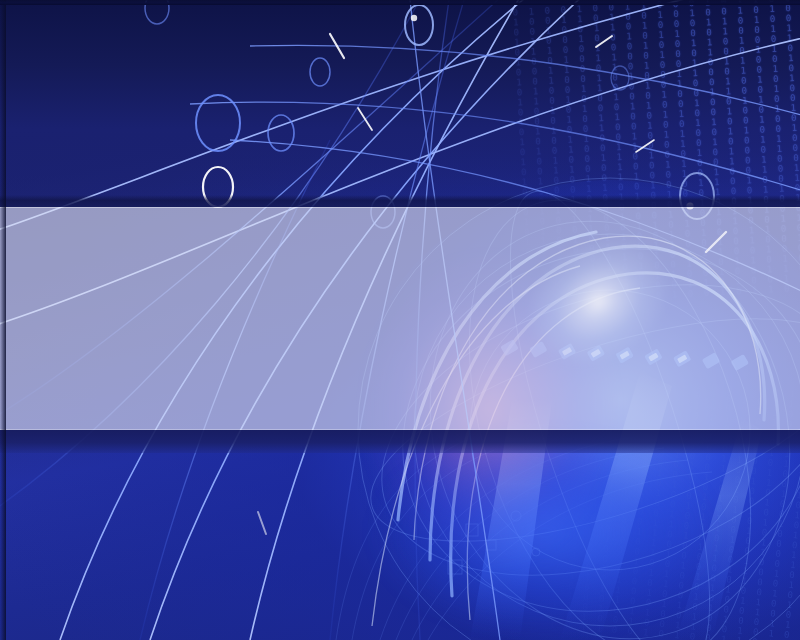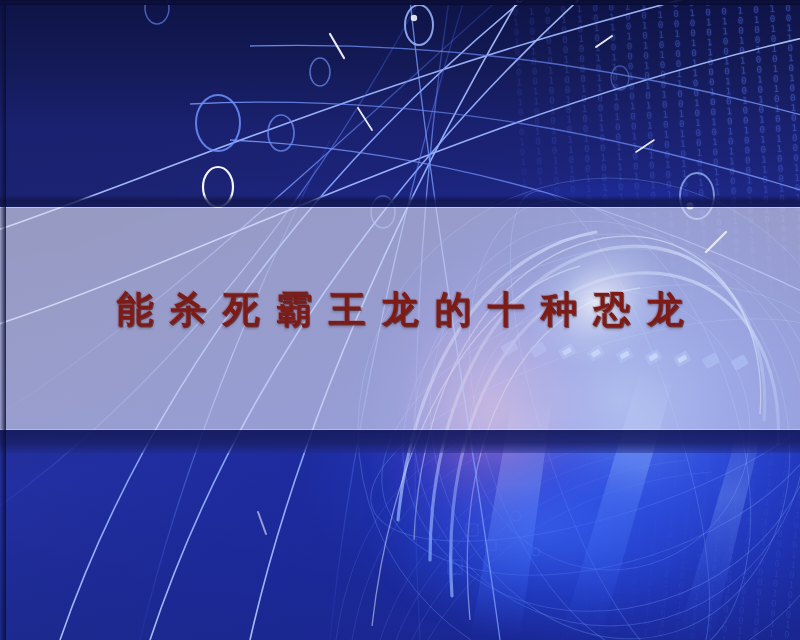--- a/index.html
+++ b/index.html
@@ -364,21 +364,18 @@
       <circle cx="690" cy="206" r="3.6"></circle>
     </g>
   </svg>
 
   <div class="layer" id="white-flare"></div>
 
   <div class="layer" id="band-edge-top"></div>
   <div class="layer" id="band-light"></div>
   <div class="layer" id="band-edge-bottom"></div>
 
-  <div id="title-wrap">
-    <div id="slide-title">能杀死霸王龙的十种恐龙</div>
-  </div>
 
   <div class="layer" id="frame-top"></div>
   <div class="layer" id="frame-right"></div>
   <div class="layer" id="frame-bottom"></div>
 
 </div>
 
 </body></html>

